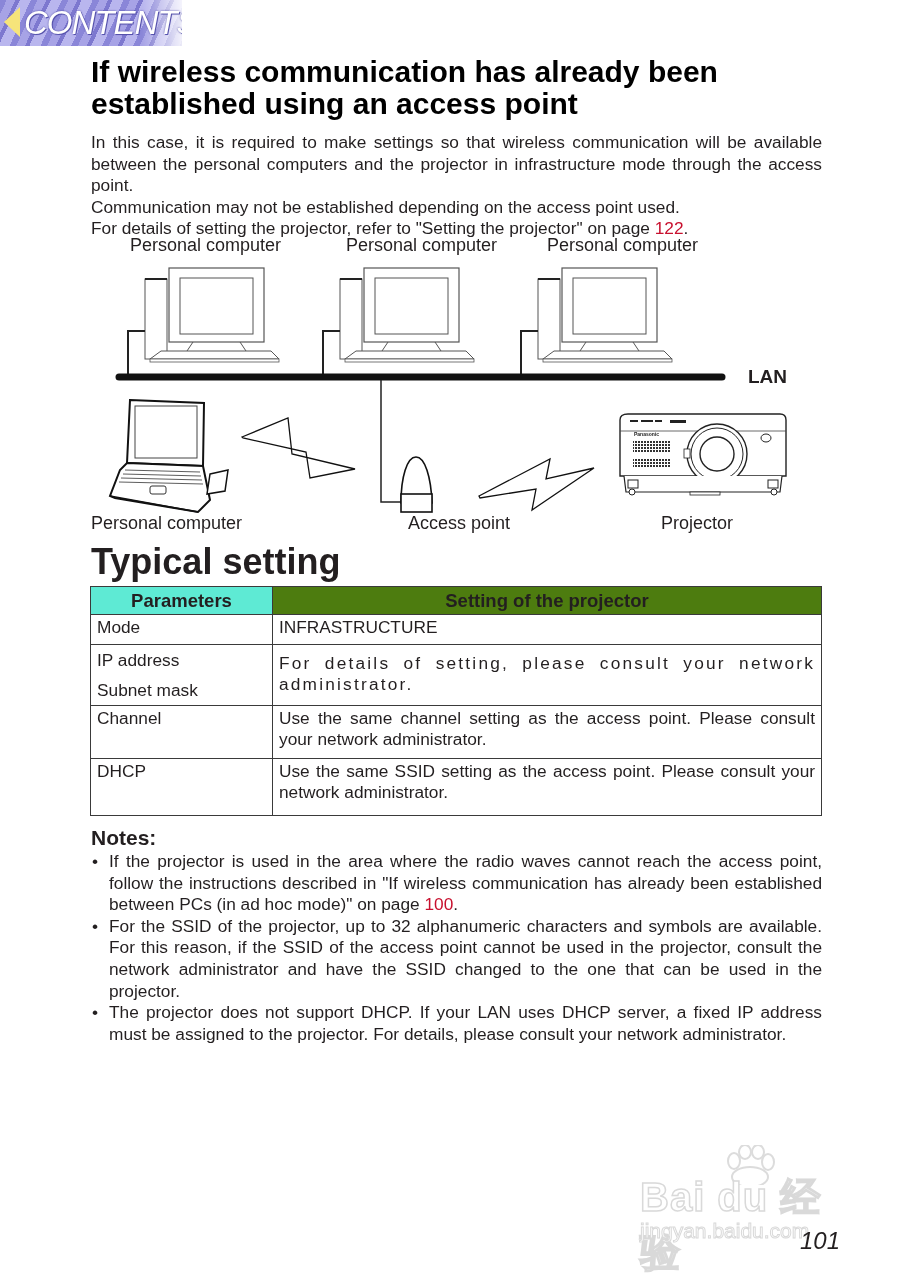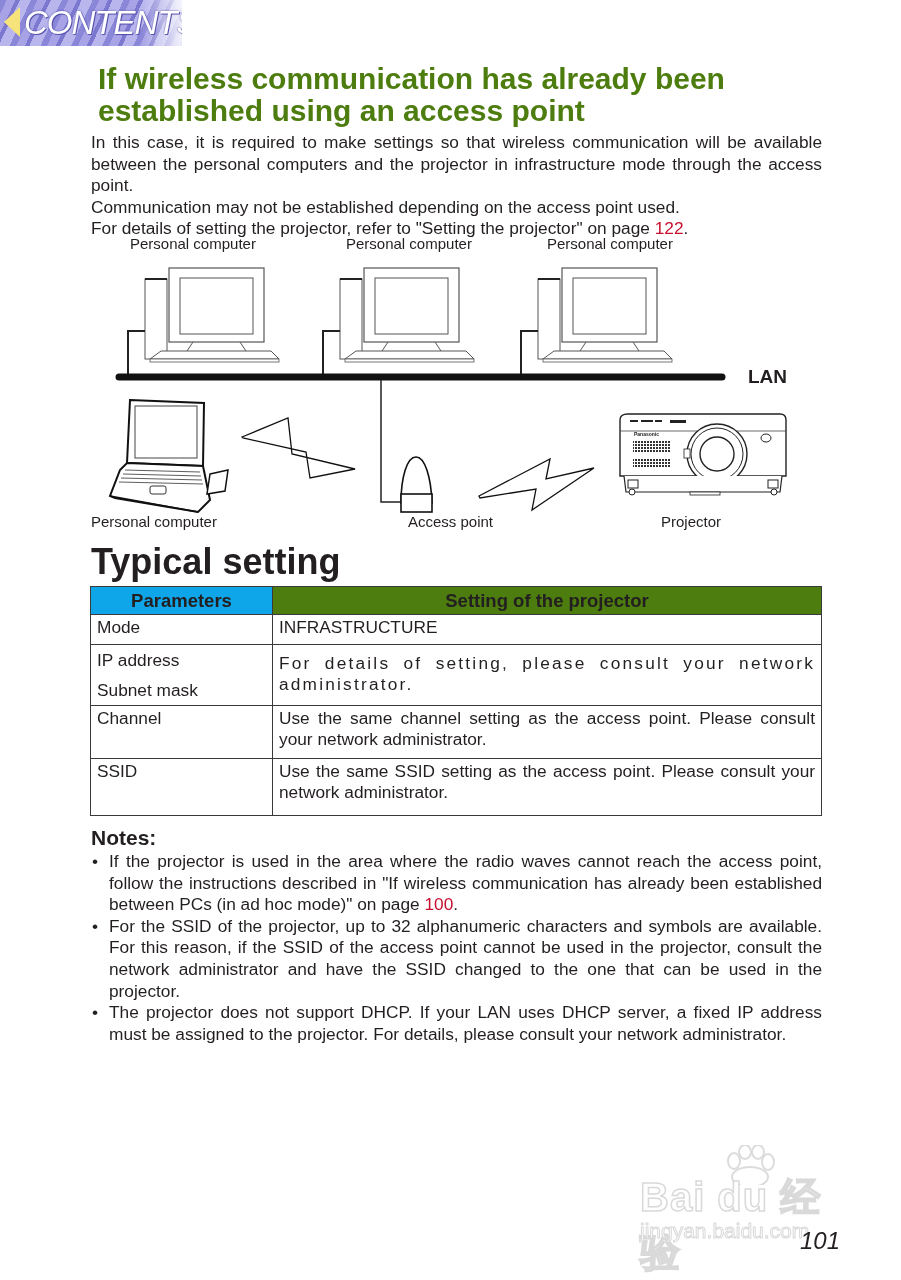--- a/index.html
+++ b/index.html
@@ -3,33 +3,33 @@
 <meta charset="utf-8">
 <style>
   html, body { margin:0; padding:0; background:#ffffff; }
   body { width:901px; height:1280px; position:relative; overflow:hidden; font-family:"Liberation Sans", sans-serif; color:#231f20; }
   .contents-btn { position:absolute; left:0; top:0; width:182px; height:46px; cursor:pointer;
     background: repeating-linear-gradient(115deg, #8a86d8 0 6px, #a7a3e6 6px 14px, #7d78cf 14px 18px, #b9b6ee 18px 28px);
     overflow:hidden; }
   .contents-btn .fade { position:absolute; right:0; top:0; width:40px; height:46px; background:linear-gradient(90deg, rgba(255,255,255,0), rgba(255,255,255,0.85)); }
   .contents-btn .arrow { position:absolute; left:4px; top:7px; width:0; height:0; border-top:15px solid transparent; border-bottom:15px solid transparent; border-right:16px solid #f6e47a; }
   .contents-btn .label { position:absolute; left:24px; top:4px; font-size:33px; color:#ffffff; font-style:italic; letter-spacing:-1px; text-shadow:0 0 2px #4a46a0, 1px 1px 0 #5a56b0; }
-  h1.title { position:absolute; left:91px; top:56px; margin:7px; width:740px; font-size:30px; line-height:32px; font-weight:bold; color:#4d7c0f; }
+  h1.title { position:absolute; left:91px; top:56px; margin:0; width:740px; font-size:30px; line-height:32px; font-weight:bold; color:#000000; }
   .intro { position:absolute; left:91px; top:132px; width:731px; font-size:17.3px; line-height:21.6px; text-align:justify; }
   .intro p { margin:0; }
   .link { color:#c8102e; cursor:pointer; }
   .diagram { position:absolute; left:90px; top:232px; width:730px; height:305px; }
-  .diagram .lbl { position:absolute; font-size:15px; white-space:nowrap; }
+  .diagram .lbl { position:absolute; font-size:18px; white-space:nowrap; }
   .diagram .lan { position:absolute; font-size:19px; font-weight:bold; }
   .diagram svg { position:absolute; left:0; top:0; }
   h2.sub { position:absolute; left:91px; top:541px; margin:0; font-size:36px; font-weight:bold; }
   table.settings { position:absolute; left:90px; top:586px; width:732px; border-collapse:collapse; font-size:17.3px; }
   table.settings td, table.settings th { border:1.5px solid #3a3a3a; vertical-align:top; }
   table.settings th { font-weight:bold; font-size:18.5px; height:27px; padding:0; text-align:center; vertical-align:middle; }
-  table.settings th.c1 { width:181px; background:#0ea5e9; }
+  table.settings th.c1 { width:181px; background:#5eead4; }
   table.settings th.c2 { background:#4d7c0f; }
   table.settings td.p { padding:2px 6px 0 6px; line-height:21px; }
   table.settings td.v { padding:4px 6px 8px 6px; line-height:21px; text-align:justify; }
   .wide { letter-spacing:2.2px; word-spacing:6px; }
   .notes-h { position:absolute; left:91px; top:826px; font-size:21px; font-weight:bold; margin:0; }
   ul.notes { position:absolute; left:91px; top:851px; width:731px; margin:0; padding:0; list-style:none; font-size:17.3px; line-height:21.6px; }
   ul.notes li { position:relative; padding-left:18px; text-align:justify; }
   ul.notes li .bullet { position:absolute; left:1px; top:0; }
   .watermark { position:absolute; left:640px; top:1145px; width:210px; height:100px; color:#e2e2e2; }
   .watermark .wm1 { position:absolute; left:0; top:25px; font-size:40px; font-weight:bold; color:#ffffff; -webkit-text-stroke:1.5px #d9d9d9; letter-spacing:1px; }
@@ -183,21 +183,21 @@
       </td>
       <td class="v" style="padding-top:8px;">
         <span class="wide">For details of setting, please consult your network administrator.</span>
       </td>
     </tr>
     <tr>
       <td class="p">Channel</td>
       <td class="v" style="padding-top:2px;">Use the same channel setting as the access point. Please consult your network administrator.</td>
     </tr>
     <tr>
-      <td class="p" style="height:50px;">SSID</td>
+      <td class="p" style="height:50px;">DHCP</td>
       <td class="v" style="padding-top:2px;padding-bottom:12px;">Use the same SSID setting as the access point. Please consult your network administrator.</td>
     </tr>
   </tbody>
 </table>
 
 <div class="notes-h">Notes:</div>
 <ul class="notes">
   <li>
     <span class="bullet">•</span>
     <span>If the projector is used in the area where the radio waves cannot reach the access point, follow the instructions described in "If wireless communication has already been established between PCs (in ad hoc mode)" on page </span><span class="link">100</span><span>.</span>

